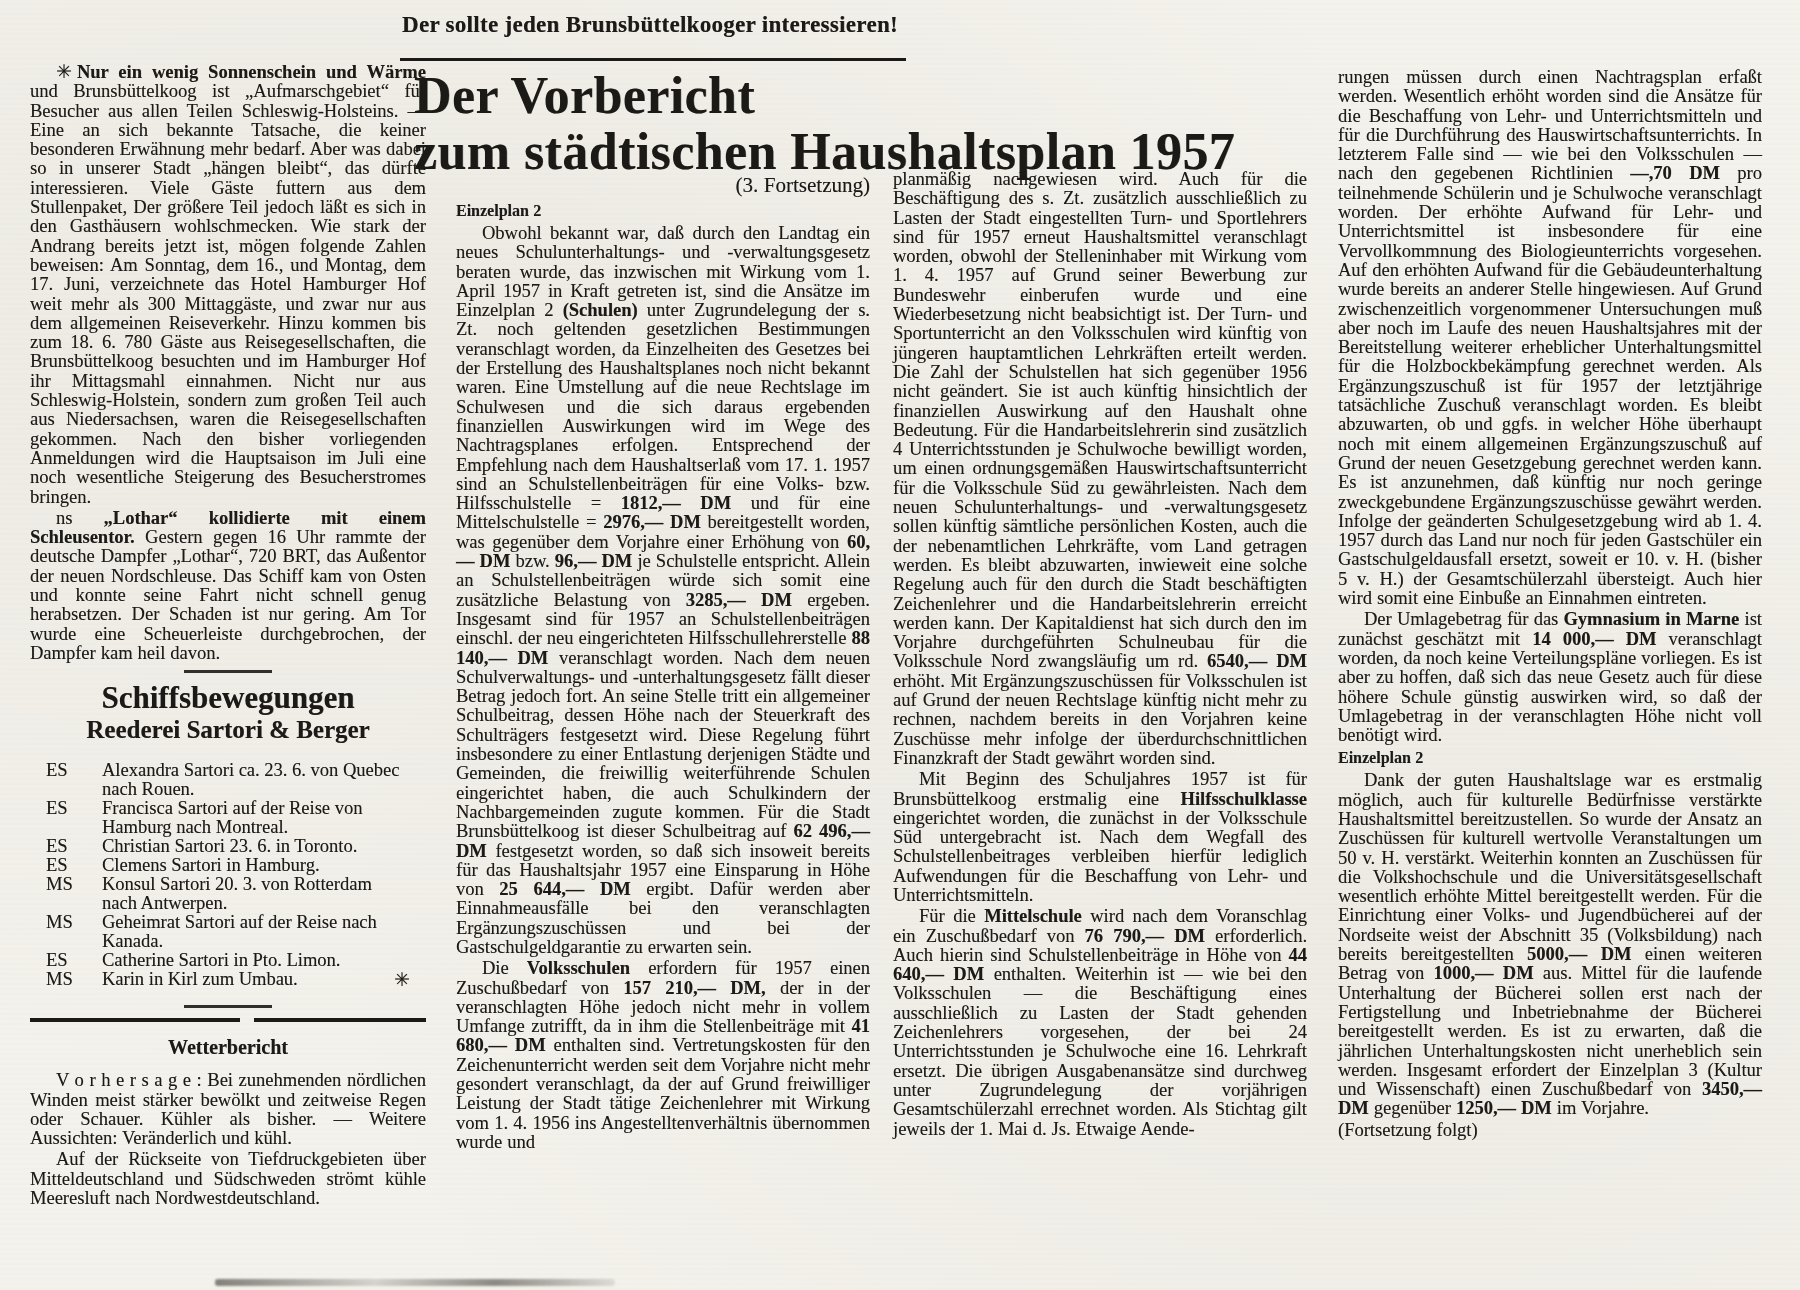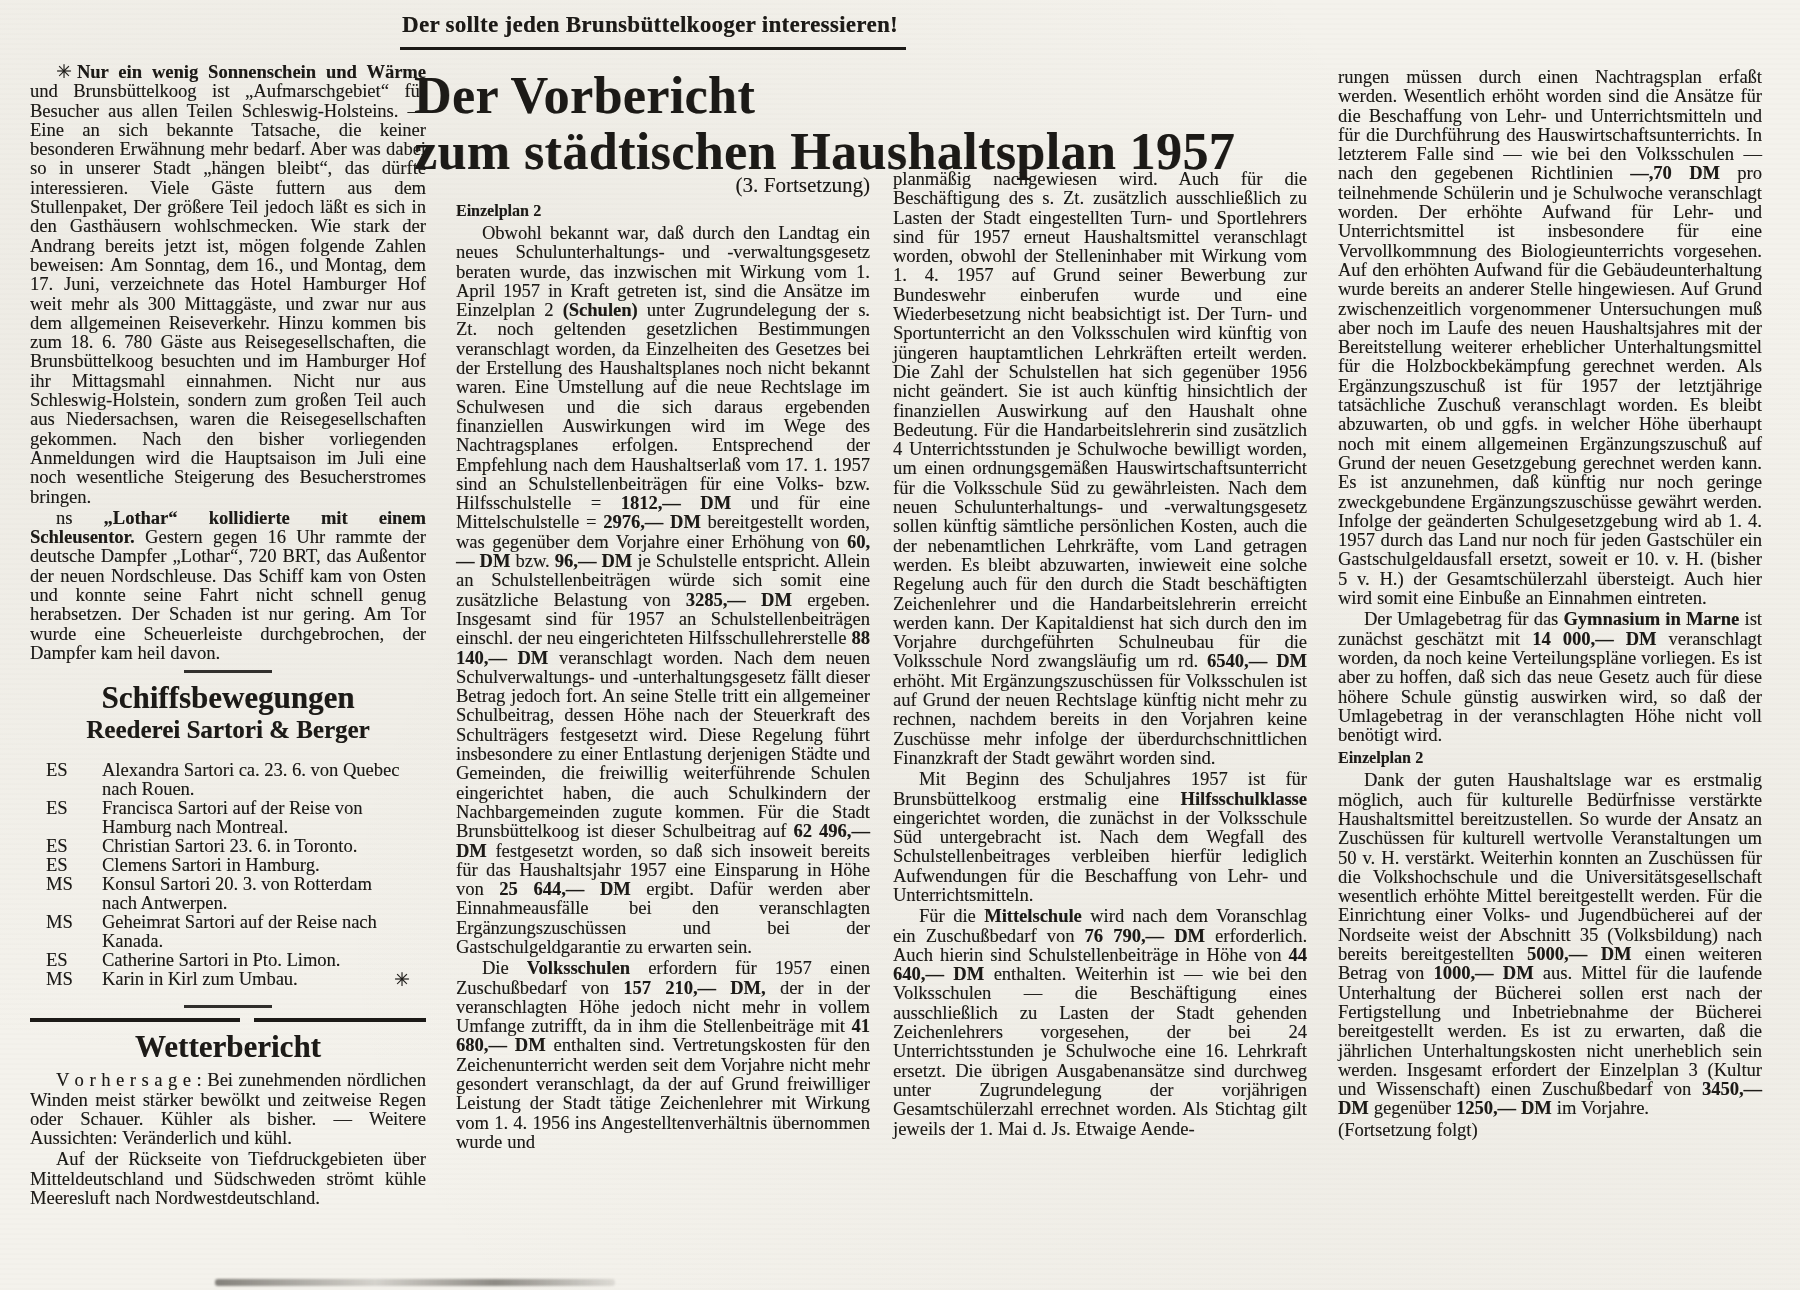--- a/index.html
+++ b/index.html
@@ -16,32 +16,32 @@
   .para + .para{margin-top:2px;}
   .indent{text-indent:26px;}
   b{font-weight:bold;}
   
   .col1{position:absolute;left:30px;top:62px;width:396px;}
   .col2{position:absolute;left:456px;top:172px;width:414px;}
   .col3{position:absolute;left:893px;top:170px;width:414px;}
   .col4{position:absolute;left:1338px;top:68px;width:424px;}
   
   .kicker{position:absolute;left:400px;top:12px;font-size:23px;font-weight:bold;letter-spacing:.3px;
-          border-bottom:3px solid var(--ink);padding:0 8px 9px 2px;white-space:nowrap;
+          border-bottom:3px solid var(--ink);padding:0 8px 20px 2px;white-space:nowrap;
           text-shadow:.3px .3px .4px rgba(25,22,18,.5);}
   .headline{position:absolute;left:398px;top:52px;width:912px;margin:16px;font-weight:bold;}
   .h-line{display:block;font-size:52px;line-height:56px;letter-spacing:.4px;
           text-shadow:.4px .4px .5px rgba(25,22,18,.45);}
   .continuation{text-align:right;font-size:21px;line-height:26px;margin:0 0 2px;text-indent:0;}
   .plan-head{font-size:16px;font-weight:bold;line-height:22px;margin:2px 0 1px;text-align:left;text-indent:0;}
   
   .center-head{text-align:center;font-weight:bold;margin:0;text-shadow:.3px .3px .4px rgba(25,22,18,.5);}
   .ship-title{font-size:31px;line-height:34px;margin:8px 0 0;}
   .ship-sub{font-size:25px;line-height:30px;margin:0 0 7px;}
-  .weather-title{font-size:31px;line-height:34px;margin:8px 0 7px;}
+  .weather-title{font-size:20px;line-height:34px;margin:8px 0 7px;}
   
   .ships{list-style:none;margin:16px;padding:0;font-size:18.5px;line-height:19px;
          text-shadow:.25px .25px .35px rgba(25,22,18,.4);}
   .ships li{padding-left:56px;}
   .pfx{display:inline-block;width:56px;margin-left:-56px;}
   
   .rule-short{width:88px;height:3px;background:var(--ink);margin:7px auto 6px;opacity:.9;}
   .rule-heavy{height:4px;margin:10px 0 5px;
       background:linear-gradient(90deg,var(--ink) 0 53%,transparent 53% 56.5%,var(--ink) 56.5% 100%);}
   .star{font-size:19px;padding-right:5px;}

